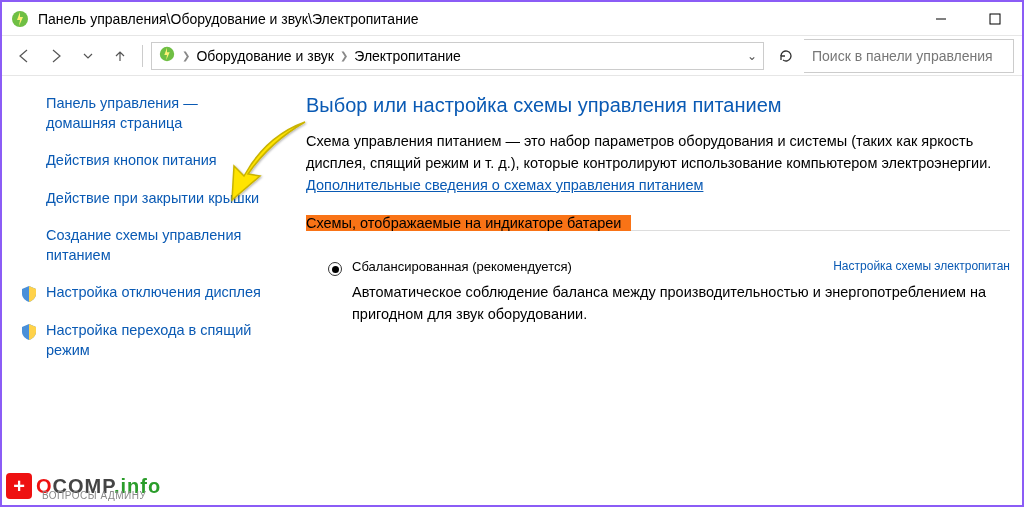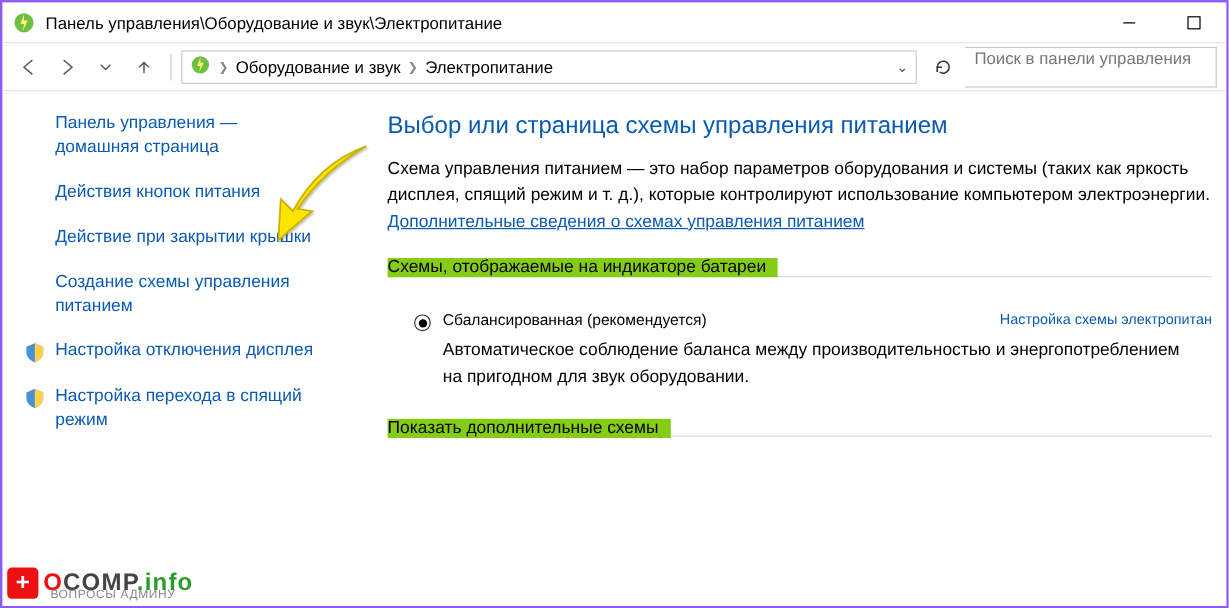--- a/index.html
+++ b/index.html
@@ -53,26 +53,26 @@
   .address .chev { color: #888; font-size: 10px; }
   .address .spacer { flex: 1; }
   .address .drop { color:#555; font-size:12px; margin-left:4px; }
   .refresh-btn { width: 28px; height: 28px; display:flex;align-items:center;justify-content:center; margin-left:4px;}
   .search {
     width: 210px; height: 28px;
     border: 1px solid #ccc; border-left: none;
     padding: 16px 8px;
     font-size: 14px;
     color: #777;
-    display:flex; align-items:flex-end;
+    display:flex; align-items:center;
     white-space:nowrap; overflow:hidden;
   }
 
   
-  .body { display: flex; height: calc(100% - 74px); gap: 17px; }
+  .body { display: flex; height: calc(100% - 74px); }
   .sidebar {
     width: 280px;
     padding: 18px 12px 18px 44px;
     font-size: 14.5px;
     position: relative;
   }
   .sidebar a, .sidebar .sb-item {
     color: #0a5ab4;
     text-decoration: none;
     display: block;
@@ -103,21 +103,21 @@
     line-height: 1.5;
     margin-bottom: 18px;
   }
   .main p.desc a { color: #0a5ab4; text-decoration: underline; }
 
   .group-label {
     font-size: 14.5px; color:#000;
     position: relative;
     padding-right: 10px;
     display:inline-block;
-    background:#84cc16;
+    background:#f97316;
     z-index:1;
     margin-bottom: 14px;
   }
   .group-line {
     position: relative;
     margin-bottom: 14px;
   }
   .group-line::after {
     content:"";
     position:absolute;
@@ -270,41 +270,38 @@
           <svg width="18" height="18" viewBox="0 0 18 18">
               <path d="M9 1 L16 4 V9 C16 13 12 16 9 17 C6 16 2 13 2 9 V4 Z" fill="#4a90d9"></path>
               <path d="M9 1 L16 4 V9 C16 13 12 16 9 17 Z" fill="#ffd24a"></path>
             </svg>
         </span>
         <span>Настройка перехода в спящий режим</span>
       </span>
     </div>
 
     <div class="main">
-      <h1>Выбор или страница схемы управления питанием</h1>
+      <h1>Выбор или настройка схемы управления питанием</h1>
       <p class="desc">
         <span>Схема управления питанием — это набор параметров оборудования и системы (таких как яркость дисплея, спящий режим и т. д.), которые контролируют использование компьютером электроэнергии. </span><a href="#">Дополнительные сведения о схемах управления питанием</a>
       </p>
 
       <div class="group-line">
         <span class="group-label">Схемы, отображаемые на индикаторе батареи</span>
       </div>
 
       <div class="plan-row">
         <span class="plan-radio">
             <span class="dot"></span>
           </span>
         <span class="plan-name">Сбалансированная (рекомендуется)</span>
         <span class="plan-link">Настройка схемы электропитан</span>
       </div>
       <div class="plan-desc">Автоматическое соблюдение баланса между производительностью и энергопотреблением на пригодном для звук оборудовании.</div>
 
-      <div class="group-line">
-        <span class="group-label">Показать дополнительные схемы</span>
-      </div>
     </div>
   </div>
 
   <svg class="arrow" width="100" height="100" viewBox="0 0 100 100">
     <defs>
       <filter id="sh" x="-20%" y="-20%" width="140%" height="140%">
         <feDropShadow dx="1" dy="1" stdDeviation="1" flood-opacity="0.3"></feDropShadow>
       </filter>
     </defs>
     <path d="M85 10 Q50 30 28 62 L40 64 L12 88 L14 54 L24 64 Q46 24 85 10 Z" fill="#ffe400" stroke="#c9b300" stroke-width="1.5" filter="url(#sh)"></path>

